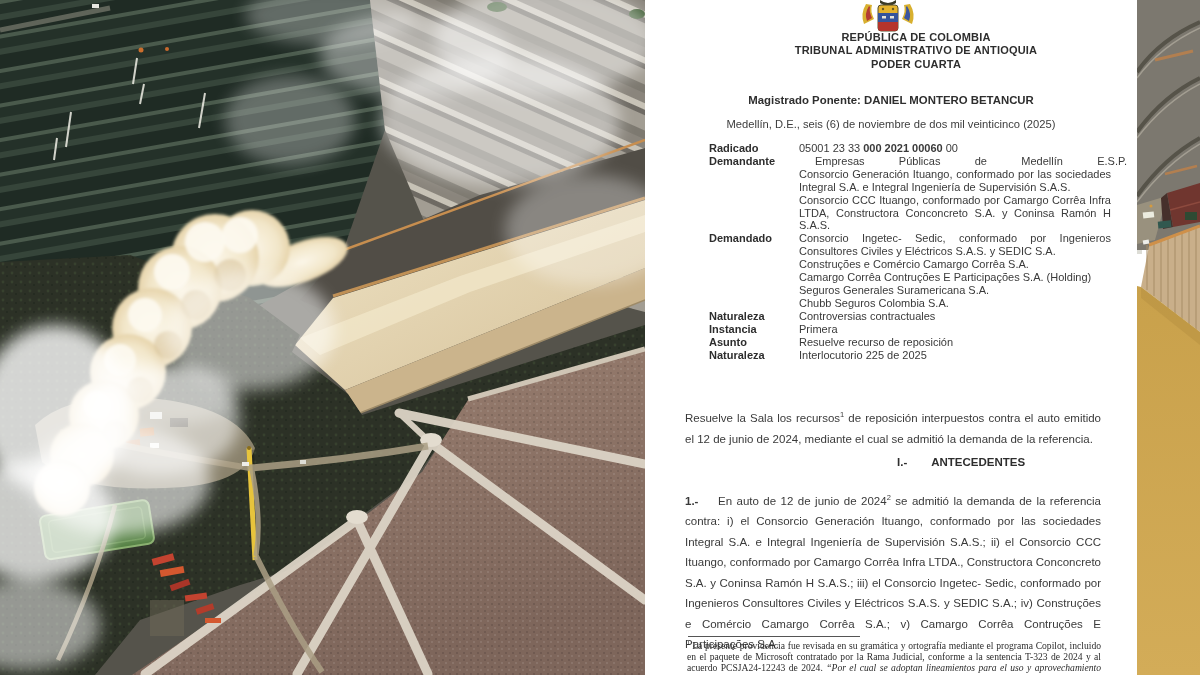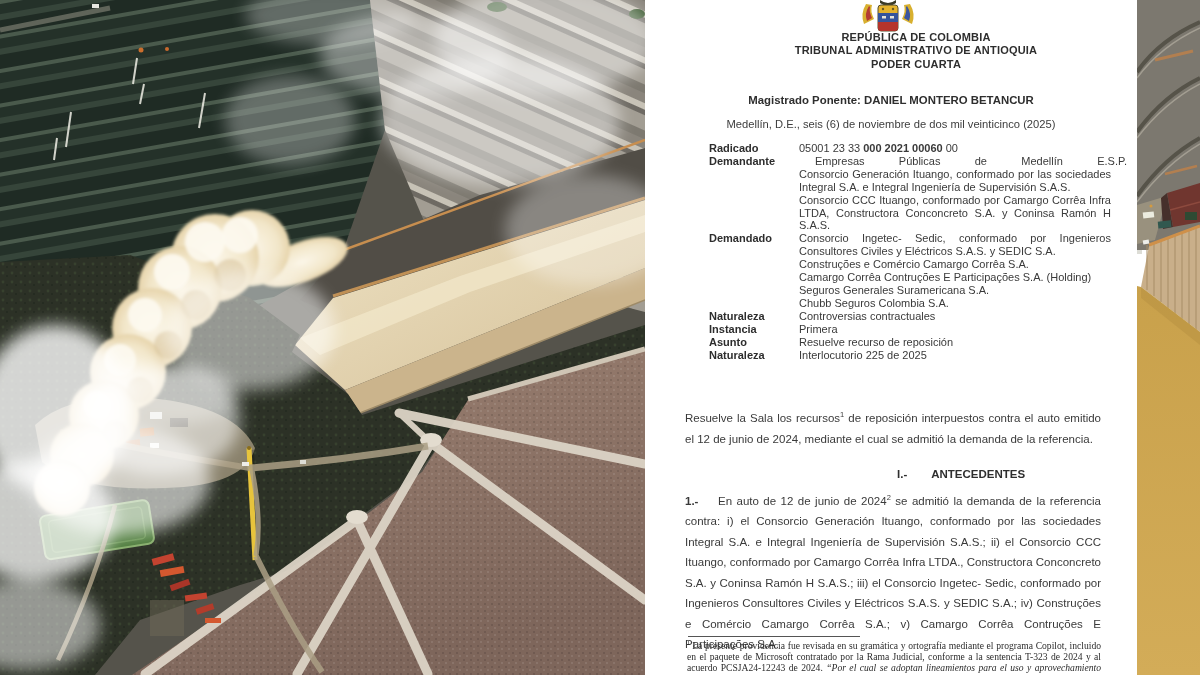--- a/index.html
+++ b/index.html
@@ -20,21 +20,21 @@
 
   .caption-table{position:absolute;left:40px;top:142px;width:420px;font-size:11px;line-height:12.9px;}
   .cap-row{display:flex;align-items:center;margin-left:24px;}
   .cap-label{width:90px;flex:0 0 90px;font-weight:bold;color:#2d2d2d;}
   .cap-value{width:312px;flex:0 0 312px;text-align:justify;hyphens:none;}
   .cap-value .b{font-weight:bold;margin:0 3px;}
   .cap-value.spread{text-align:justify;text-align-last:justify;padding-left:16px;}
 
   .doc-body{position:absolute;left:40px;width:416px;font-size:11.5px;color:#3a3a3a;text-align:justify;hyphens:none;}
   .doc-intro{top:408px;line-height:20.7px;}
-  .doc-section{position:absolute;left:252px;top:468px;font-size:11.5px;font-weight:bold;color:#2e2e2e;}
+  .doc-section{position:absolute;left:252px;top:456px;font-size:11.5px;font-weight:bold;color:#2e2e2e;}
   .doc-section .sec-title{margin-left:24px;}
   .doc-para1{top:491px;line-height:20.45px;}
   .para-num{position:absolute;left:0;top:0;font-weight:bold;}
   .para-indent{text-indent:33px;display:block;}
   sup{font-size:7.5px;line-height:0;}
 
   .footnote-rule{position:absolute;left:43px;top:636px;width:172px;border-top:1px solid #555;}
   .doc-footnote{position:absolute;left:42px;top:641px;width:414px;font-family:"Liberation Serif",serif;
                 font-size:9.6px;line-height:10.9px;color:#2b2b2b;text-align:justify;}
   .doc-footnote sup{font-size:6.5px;margin-right:2px;}

